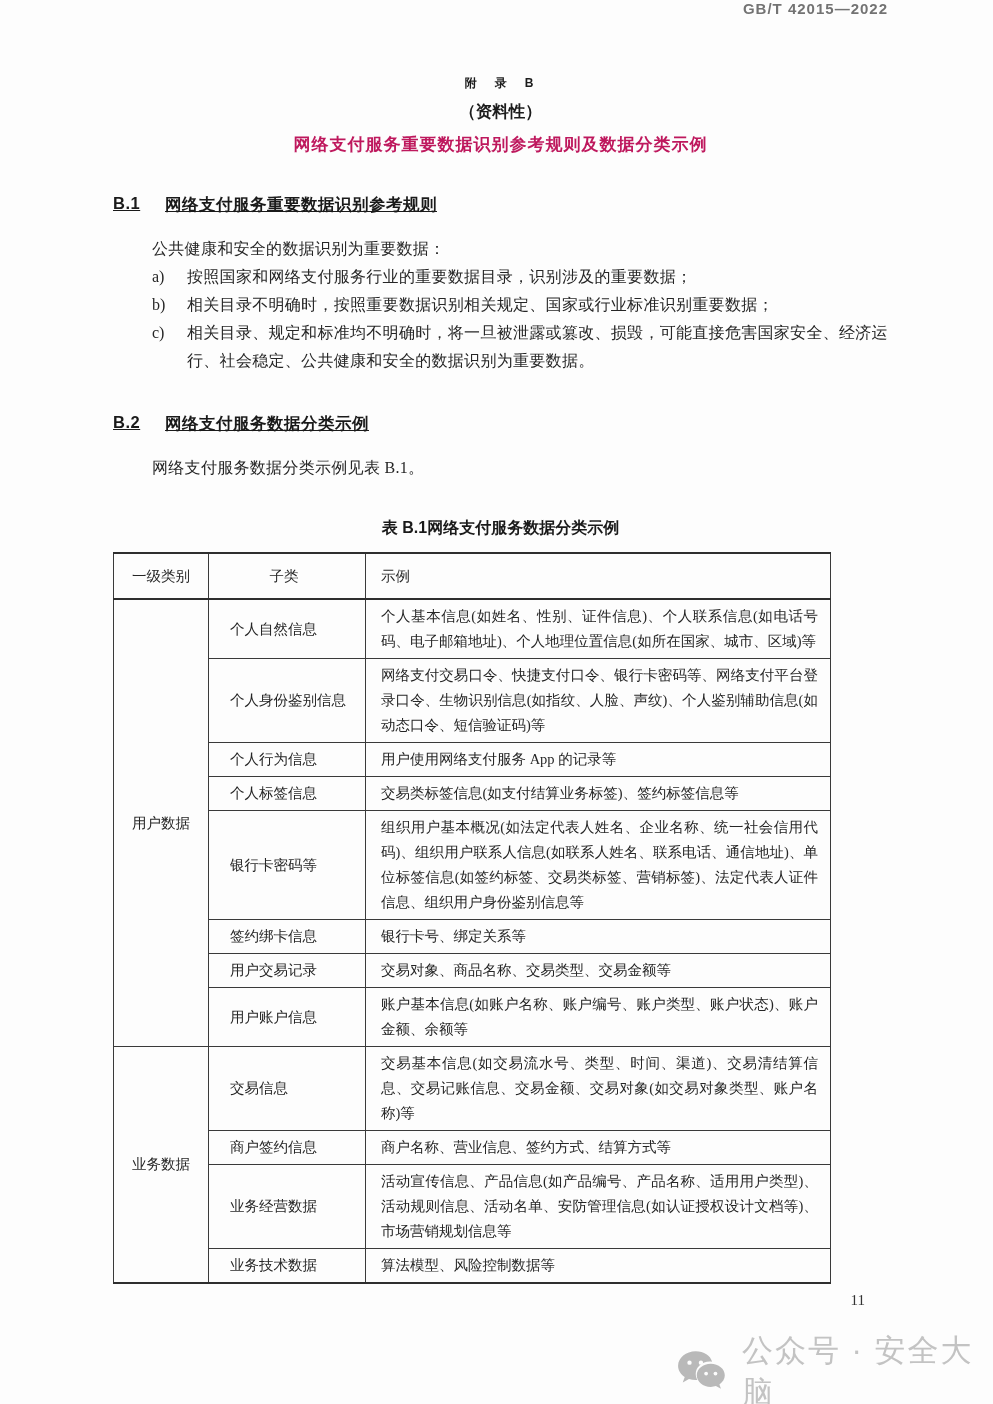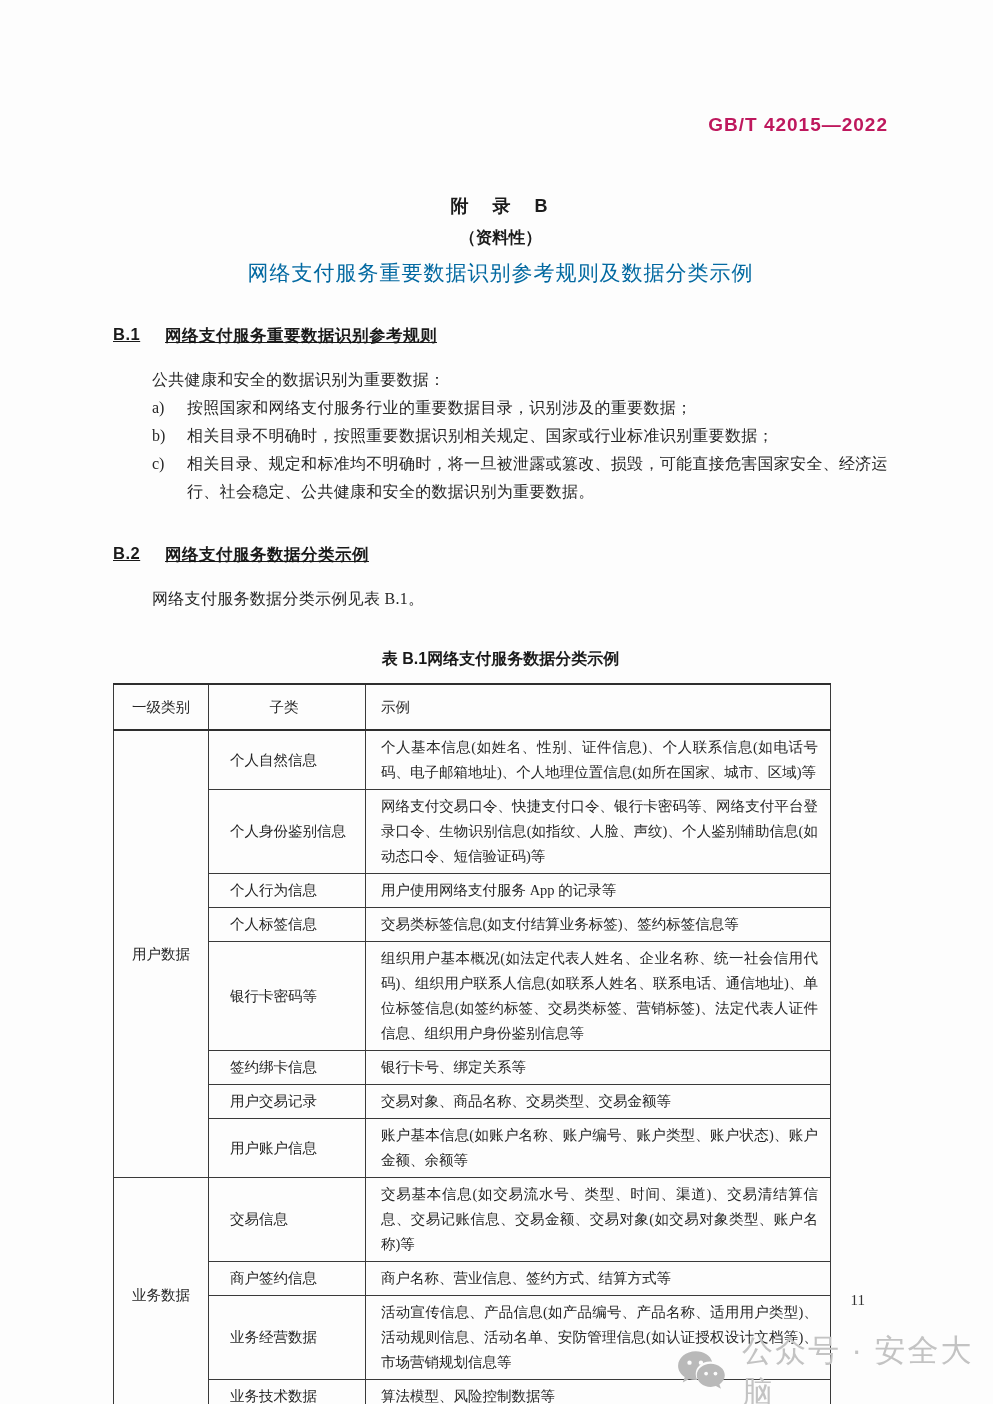--- a/index.html
+++ b/index.html
@@ -8,43 +8,42 @@
     width:993px;height:1404px;
     background:#fdfdfd;
     margin:0 auto;
     overflow:hidden;
     font-family:"Liberation Serif", serif;
     color:#2b2b2b;
   }
   .content{position:absolute;left:113px;top:0;width:775px;}
 
   .doc-number{
-    margin-top:114px;
     text-align:right;
     font-family:"Liberation Sans", sans-serif;
     font-weight:700;
-    font-size:19px;
+    font-size:15px;
     letter-spacing:1px;
-    color:#be185d;
+    color:#737373;
   }
 
   .appendix{ text-align:center; margin-top:58px; }
   .appendix-label{
     font-family:"Liberation Sans", sans-serif;
-    font-weight:700; font-size:18px; letter-spacing:3px; color:#1c1c1c;
+    font-weight:700; font-size:12px; letter-spacing:3px; color:#1c1c1c;
   }
   .appendix-type{
     margin-top:9px;
     font-family:"Liberation Sans", sans-serif;
     font-weight:700; font-size:16.5px; color:#1c1c1c;
   }
   .appendix-title{
     margin-top:10px;
     font-family:"Liberation Sans", sans-serif;
-    font-weight:400; font-size:21px; letter-spacing:1px; color:#0369a1;
+    font-weight:700; font-size:17px; letter-spacing:1px; color:#be185d;
   }
 
   .section-heading{
     margin-top:38px;
     display:flex;
     font-family:"Liberation Sans", sans-serif;
     font-weight:700; font-size:16.5px; color:#1a1a1a;
     letter-spacing:0.5px;
     text-decoration:underline;
   }

